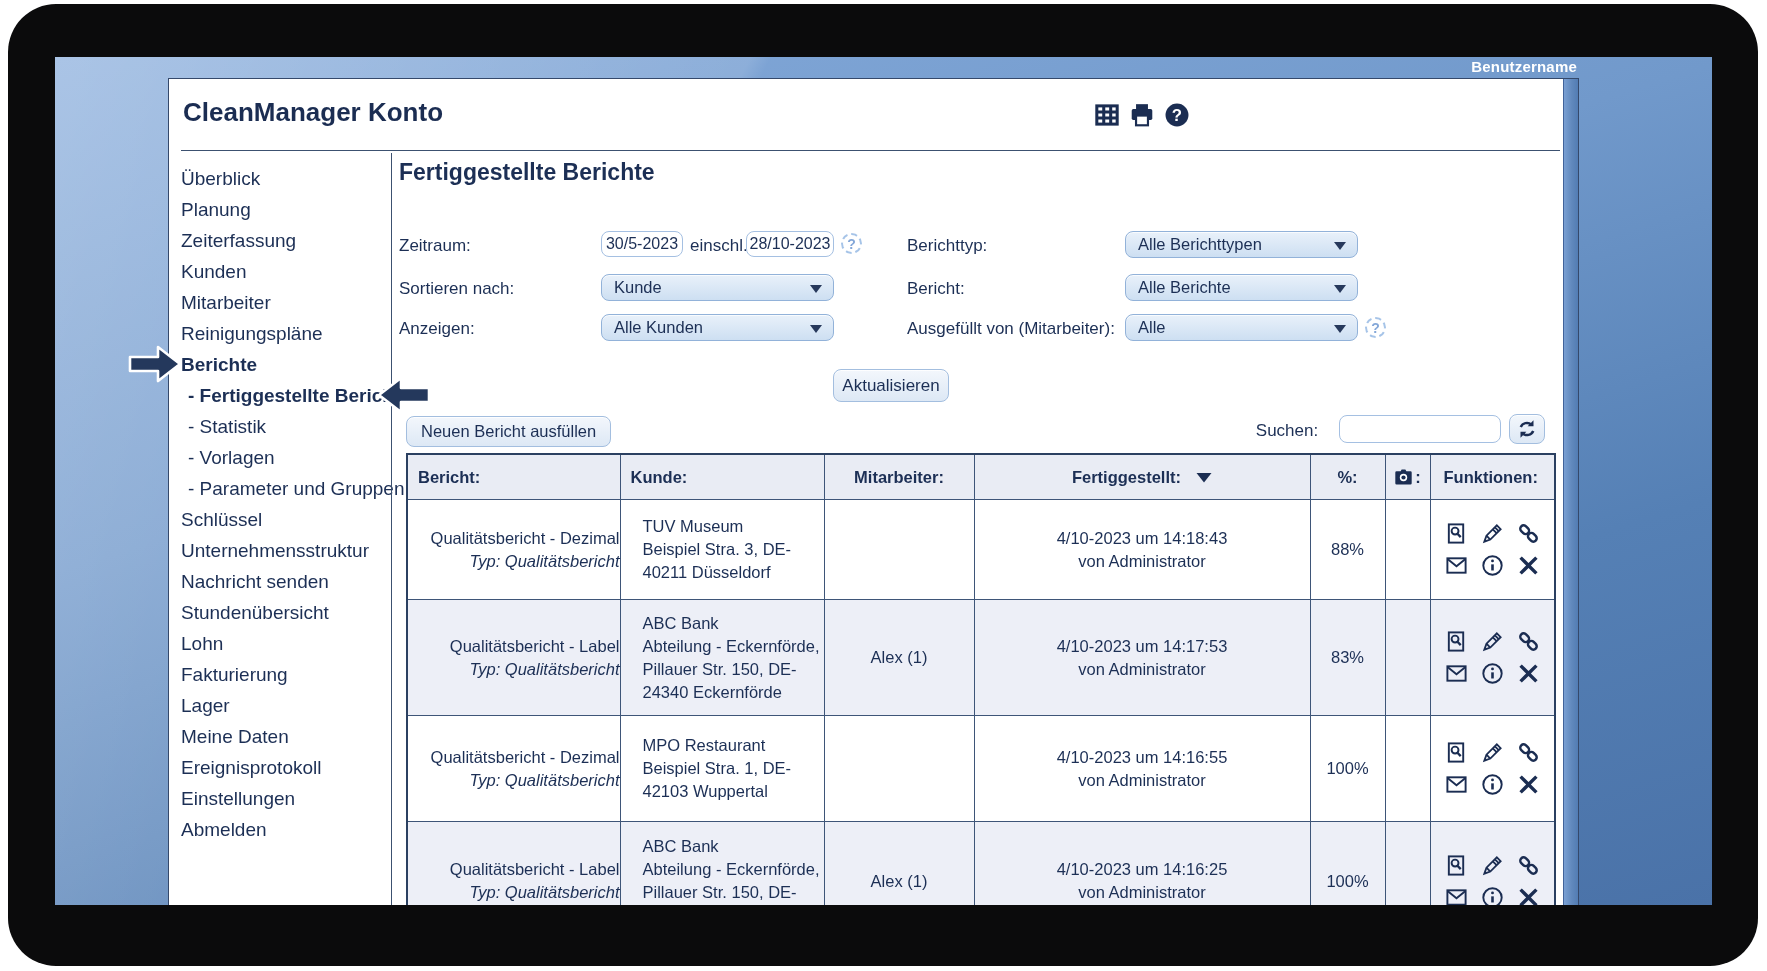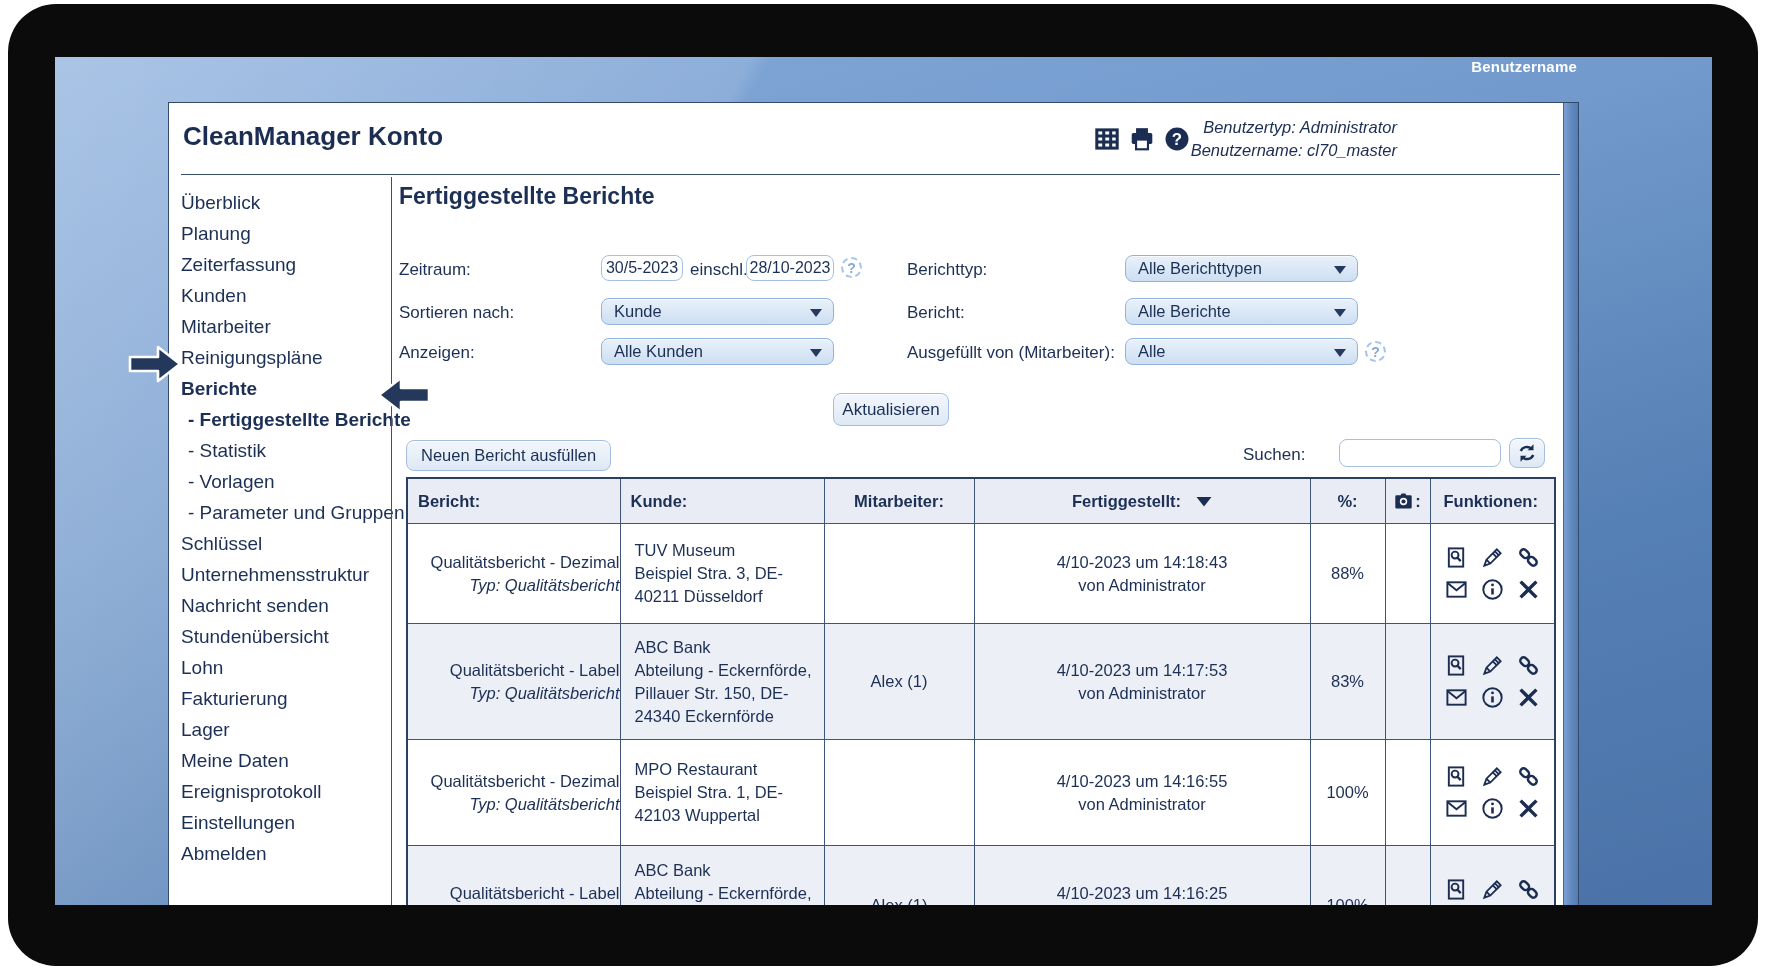--- a/index.html
+++ b/index.html
@@ -10,21 +10,21 @@
            background:#0b0b0c; border-radius:48px; }
   .screen { position:absolute; left:47px; top:53px; right:46px; bottom:61px;
             background:
               linear-gradient(118deg, rgba(255,255,255,.30) 0%, rgba(255,255,255,.12) 33%, rgba(255,255,255,0) 34%),
               linear-gradient(163deg, #86abdb 0%, #7199cb 38%, #5580b5 70%, #4a72a8 100%);
             overflow:hidden; }
   .brand { position:absolute; top:1px; right:135px; color:#fff; font-weight:bold;
            font-size:15px; letter-spacing:.2px; }
 
   .window { position:absolute; left:113px; top:21px; width:1411px; height:828px;
-            background:#fff; border:1px solid #35496b; border-bottom:none; z-index:1; overflow:hidden;margin-top:24px; }
+            background:#fff; border:1px solid #35496b; border-bottom:none; z-index:1; overflow:hidden; }
   .scrollbar { position:absolute; right:0; top:0; width:15px; height:100%;
                background:linear-gradient(90deg,#7aa0d3 0%, #6189bd 55%, #527cb3 100%);
                border-left:1px solid #41639a; }
 
   .win-title { position:absolute; left:14px; top:18px; font-size:26px; font-weight:bold; color:#1b2d52; }
   .header-icons { position:absolute; left:925px; top:23px; display:flex; gap:9px; align-items:center; }
   .hicon { width:26px; height:26px; display:inline-flex; cursor:pointer; }
   .user-info { position:absolute; left:1000px; top:13px; width:228px; text-align:right;
                font-style:italic; font-size:16.5px; line-height:23px; color:#1b2d52; }
   .header-rule { position:absolute; left:12px; right:18px; top:71px; border-top:1.5px solid #3c5170; }
@@ -67,21 +67,21 @@
   table.report tbody tr:nth-of-type(odd) { background:#fff; }
   table.report tbody tr:nth-of-type(even) { background:#edeff7; }
   tr.r1 td { height:100px; } tr.r2 td { height:116px; } tr.r3 td { height:106px; } tr.r4 td { height:120px; }
   .th-left { text-align:left; padding-left:10px; }
   .th-center { text-align:center; }
   .th-fert { display:flex; align-items:center; justify-content:center; gap:15px; height:44px; }
   .th-cam  { display:flex; align-items:center; justify-content:center; gap:2px; height:44px; }
   .c-bericht { text-align:right; padding-left:10px; line-height:23px; }
   .c-bericht .typ { font-style:italic; }
   .pre { white-space:pre-line; line-height:23px; }
-  .c-kunde { text-align:left; padding-left:14px; }
+  .c-kunde { text-align:left; padding-left:22px; }
   .c-mit, .c-fert, .c-pct { text-align:center; }
   .c-fun { padding:6px 10px; }
   .fn-grid { display:flex; flex-wrap:wrap; justify-content:center; align-items:center; column-gap:13px; row-gap:9px; width:100%; }
   .fn { width:23px; height:23px; display:inline-flex; cursor:pointer; }
   .fn svg, .hicon svg { width:100%; height:100%; }
 
   .arrow { position:absolute; z-index:5; width:54px; height:40px; }
 </style>
 </head>
 <body>
@@ -110,24 +110,20 @@
             </svg>
         </span>
         <span class="hicon">
           <svg viewBox="0 0 24 24">
               <circle cx="12" cy="12" r="10.6" fill="#1b2d52"></circle>
               <text x="12" y="17.2" text-anchor="middle" font-size="15.5" font-weight="bold" fill="#fff" font-family="Liberation Sans, sans-serif">?</text>
             </svg>
         </span>
       </div>
 
-      <div class="user-info">
-        <div>Benutzertyp: Administrator</div>
-        <div>Benutzername: cl70_master</div>
-      </div>
 
       <div class="header-rule"></div>
 
       <div class="sidebar">
 
           <div class="side-item">Überblick</div>
 
           <div class="side-item">Planung</div>
 
           <div class="side-item">Zeiterfassung</div>
@@ -205,21 +201,21 @@
       <span class="flabel" style="left:738px; top:240px">Ausgefüllt von (Mitarbeiter):</span>
       <div class="dropdown" style="left:956px; top:235px; width:233px">
         <span>Alle</span>
         <span class="dd-arrow"></span>
       </div>
       <span class="help-dashed" style="left:1196px; top:238px">?</span>
 
       <div class="btn" style="left:664px; top:290px; width:116px; height:33px">Aktualisieren</div>
 
       <div class="btn" style="left:237px; top:337px; height:31px; padding:12px 14px; font-size:16.5px">Neuen Bericht ausfüllen</div>
-      <span class="flabel" style="left:1074px; top:342px; width:88px; text-align:left; display:inline-block">Suchen:</span>
+      <span class="flabel" style="left:1074px; top:342px; width:88px; text-align:center; display:inline-block">Suchen:</span>
       <input class="search-input" value="" style="">
       <div class="btn" style="left:1340px; top:335px; width:36px; height:30px">
         <span class="hicon" style="width:20px;height:20px">
           <svg viewBox="0 0 24 24">
               <g fill="none" stroke="#1b2d52" stroke-width="3">
                 <path d="M4.5 9.5a8.2 8.2 0 0 1 12.6-3"></path>
                 <path d="M19.5 14.5a8.2 8.2 0 0 1-12.6 3"></path>
               </g>
               <path fill="#1b2d52" d="M19.8 1.6v7h-7z"></path>
               <path fill="#1b2d52" d="M4.2 22.4v-7h7z"></path>

